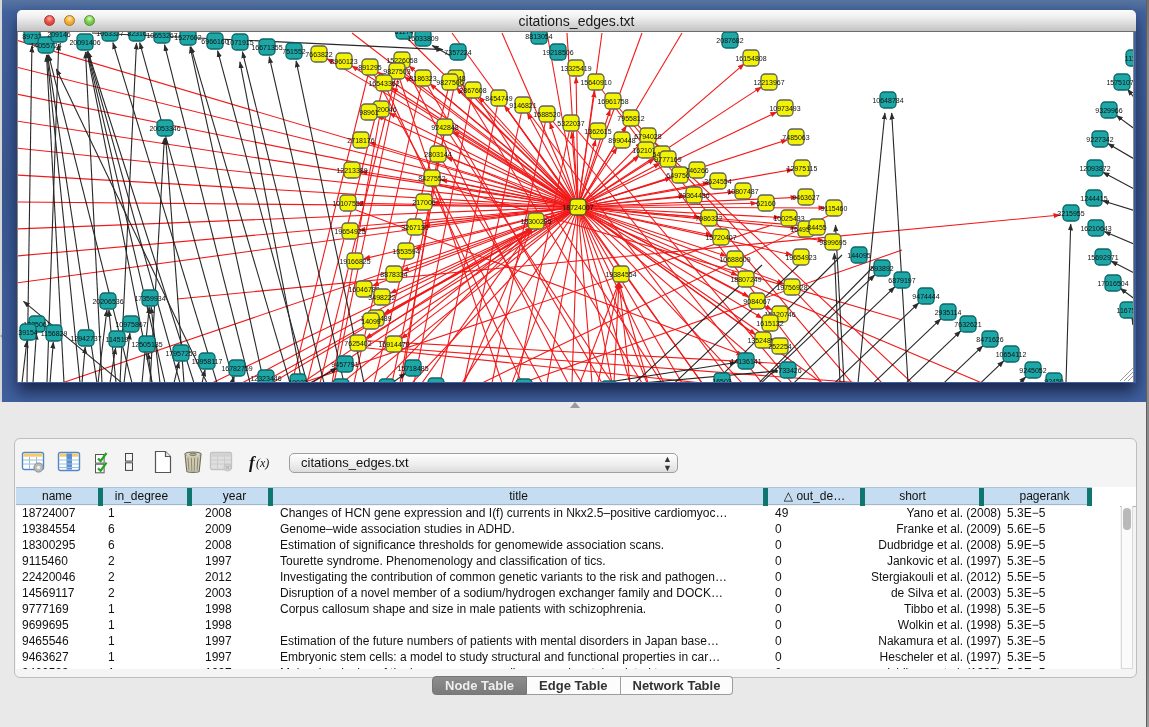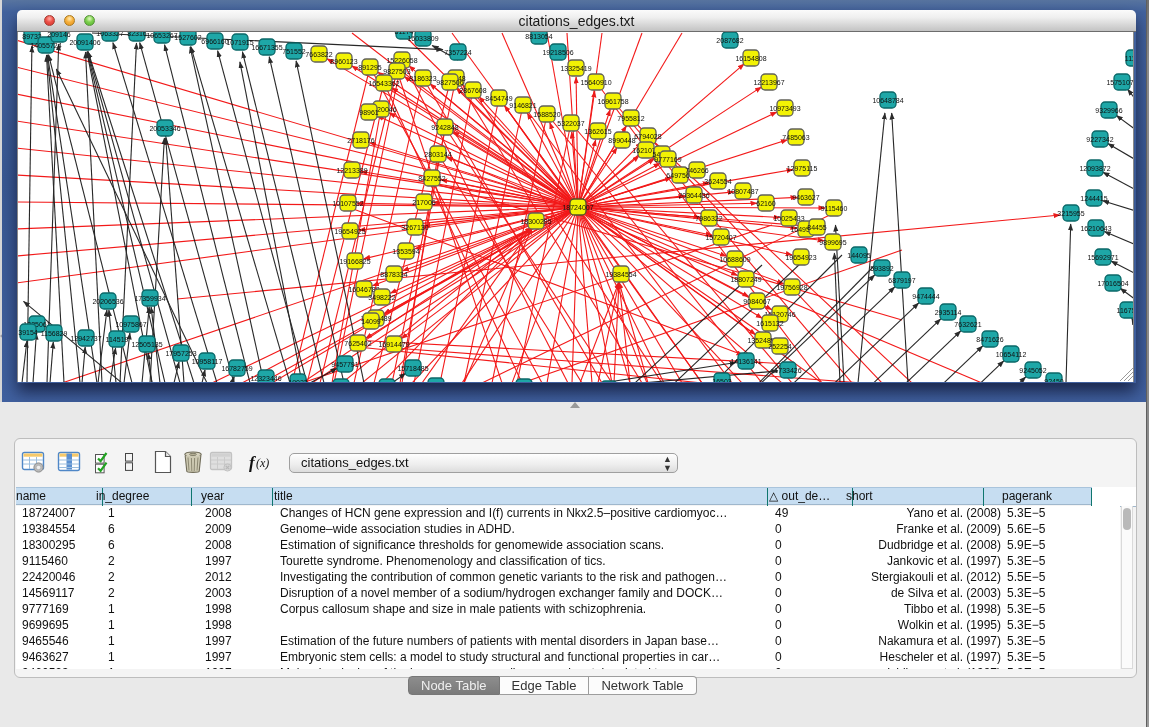--- a/index.html
+++ b/index.html
@@ -25,30 +25,30 @@
 #phead .x{position:absolute;left:1124px;top:11px;width:13px;height:13px}
 #cont{position:absolute;left:14px;top:36px;width:1123px;height:240px;background:#f4f4f4;
  border:1px solid #bdbdbd;border-radius:6px}
 #toolbar{position:absolute;left:0;top:0;height:46px;width:100%}
 .tbi{position:absolute;top:10px}
 #combo{position:absolute;left:274px;top:14px;width:389px;height:20px;border:1px solid #9f9f9f;border-radius:5px;
  background:linear-gradient(#fefefe,#ededed 60%,#dcdcdc);font-size:13px;color:#111;line-height:18px;padding-left:11px}
 #combo .ar{position:absolute;right:5px;top:1px;font-size:9px;color:#333;line-height:9px}
 #thead{position:absolute;left:1px;top:48px;height:18px;width:1076px;background:#c6ddf1;border-top:1px solid #a9c4dc;border-bottom:1px solid #9fb7cc}
 #theadext{position:absolute;left:1077px;top:48px;height:20px;width:44px;background:#fff;border-bottom:1px solid #9fb7cc}
-#thead .h{position:absolute;top:0;height:18px;border-right:1px solid #0f766e;font-size:12px;color:#111;text-align:left;line-height:17px;overflow:hidden}
+#thead .h{position:absolute;top:0;height:18px;border-right:5px solid #0f766e;font-size:12px;color:#111;text-align:center;line-height:17px;overflow:hidden}
 #tbody{position:absolute;left:1px;top:67px;width:1104px;height:163px;background:#fff;overflow:hidden}
 .tr{position:relative;width:100%;height:16px;font-size:12px;color:#111;white-space:nowrap}
 .tr div{position:absolute;top:0;height:16px;line-height:15px;overflow:hidden}
 .c0{left:6px;width:80px}.c1{left:92px;width:90px}.c2{left:189px;width:70px}
 .c3{left:264px;width:490px}.c4{left:759px;width:68px}.c5{left:830px;width:155px;text-align:right}
 .c6{left:991px;width:95px}
 #vsb{position:absolute;left:1106px;top:67px;width:12px;height:163px;background:#fbfbfb;border:1px solid #dadada;border-top:none}
 #vsb .th{position:absolute;left:1px;top:2px;width:8px;height:22px;border-radius:6px;background:#b9b9b9}
-#tabs{position:absolute;left:408px;top:274px;height:20px;display:flex;font-size:13px;font-weight:normal}
+#tabs{position:absolute;left:432px;top:274px;height:20px;display:flex;font-size:13px;font-weight:bold}
 .tab{height:19px;line-height:18px;padding:0 12px;background:#fcfcfc;border:1px solid #9d9d9d;border-left:none;color:#333}
 .tab.first{border-left:1px solid #9d9d9d;border-radius:4px 0 0 4px;background:linear-gradient(#8d8d8d,#7a7a7a);color:#efefef;border-color:#777}
 .tab.last{border-radius:0 4px 4px 0}
 #status{position:absolute;left:0;top:300px;width:1146px;height:25px;font-size:12px;color:#1a1a1a}
 #status .m{position:absolute;left:1057px;top:8px;font-size:11.5px}
 #status .dot{position:absolute;left:1122px;top:8px;width:12px;height:12px;border-radius:50%;background:#32cb38;border:1.5px solid #1f5e23}
 #split{position:absolute;left:570px;top:402px;width:0;height:0;border-left:5px solid transparent;border-right:5px solid transparent;border-bottom:6px solid #9a9a9a}
 </style></head>
 <body>
 <div id="stage">
@@ -952,21 +952,21 @@
               <text x="9" y="18" font-family="Liberation Serif,serif" font-size="12" font-style="italic" fill="#111">(x)</text>
             </svg></div>
        <div id="combo">citations_edges.txt<div class="ar">▲<br>▼</div></div>
      </div>
      <div id="theadext"></div>
      <div id="thead">
        <div class="h" style="left:0;width:87px">name</div>
        <div class="h" style="left:80px;width:96px">in_degree</div>
        <div class="h" style="left:185px;width:72px">year</div>
        <div class="h" style="left:258px;width:494px">title</div>
-       <div class="h" style="left:753px;width:84px">△ out_de…</div>
+       <div class="h" style="left:753px;width:96px">△ out_de…</div>
        <div class="h" style="left:830px;width:138px">short</div>
        <div class="h" style="left:986px;width:90px">pagerank</div>
      </div>
      <div id="tbody">
 <div class="tr">
             <div class="c0">18724007</div>
             <div class="c1">1</div>
             <div class="c2">2008</div>
             <div class="c3">Changes of HCN gene expression and I(f) currents in Nkx2.5–positive cardiomyoc…</div>
             <div class="c4">49</div>
@@ -1025,21 +1025,21 @@
             <div class="c3">Corpus callosum shape and size in male patients with schizophrenia.</div>
             <div class="c4">0</div>
             <div class="c5">Tibbo et al. (1998)</div>
             <div class="c6">5.3E−5</div>
           </div>
 <div class="tr">
             <div class="c0">9699695</div>
             <div class="c1">1</div>
             <div class="c2">1998</div>
             <div class="c4">0</div>
-            <div class="c5">Wolkin et al. (1995)</div>
+            <div class="c5">Wolkin et al. (1998)</div>
             <div class="c6">5.3E−5</div>
           </div>
 <div class="tr">
             <div class="c0">9465546</div>
             <div class="c1">1</div>
             <div class="c2">1997</div>
             <div class="c3">Estimation of the future numbers of patients with mental disorders in Japan base…</div>
             <div class="c4">0</div>
             <div class="c5">Nakamura et al. (1997)</div>
             <div class="c6">5.3E−5</div>

